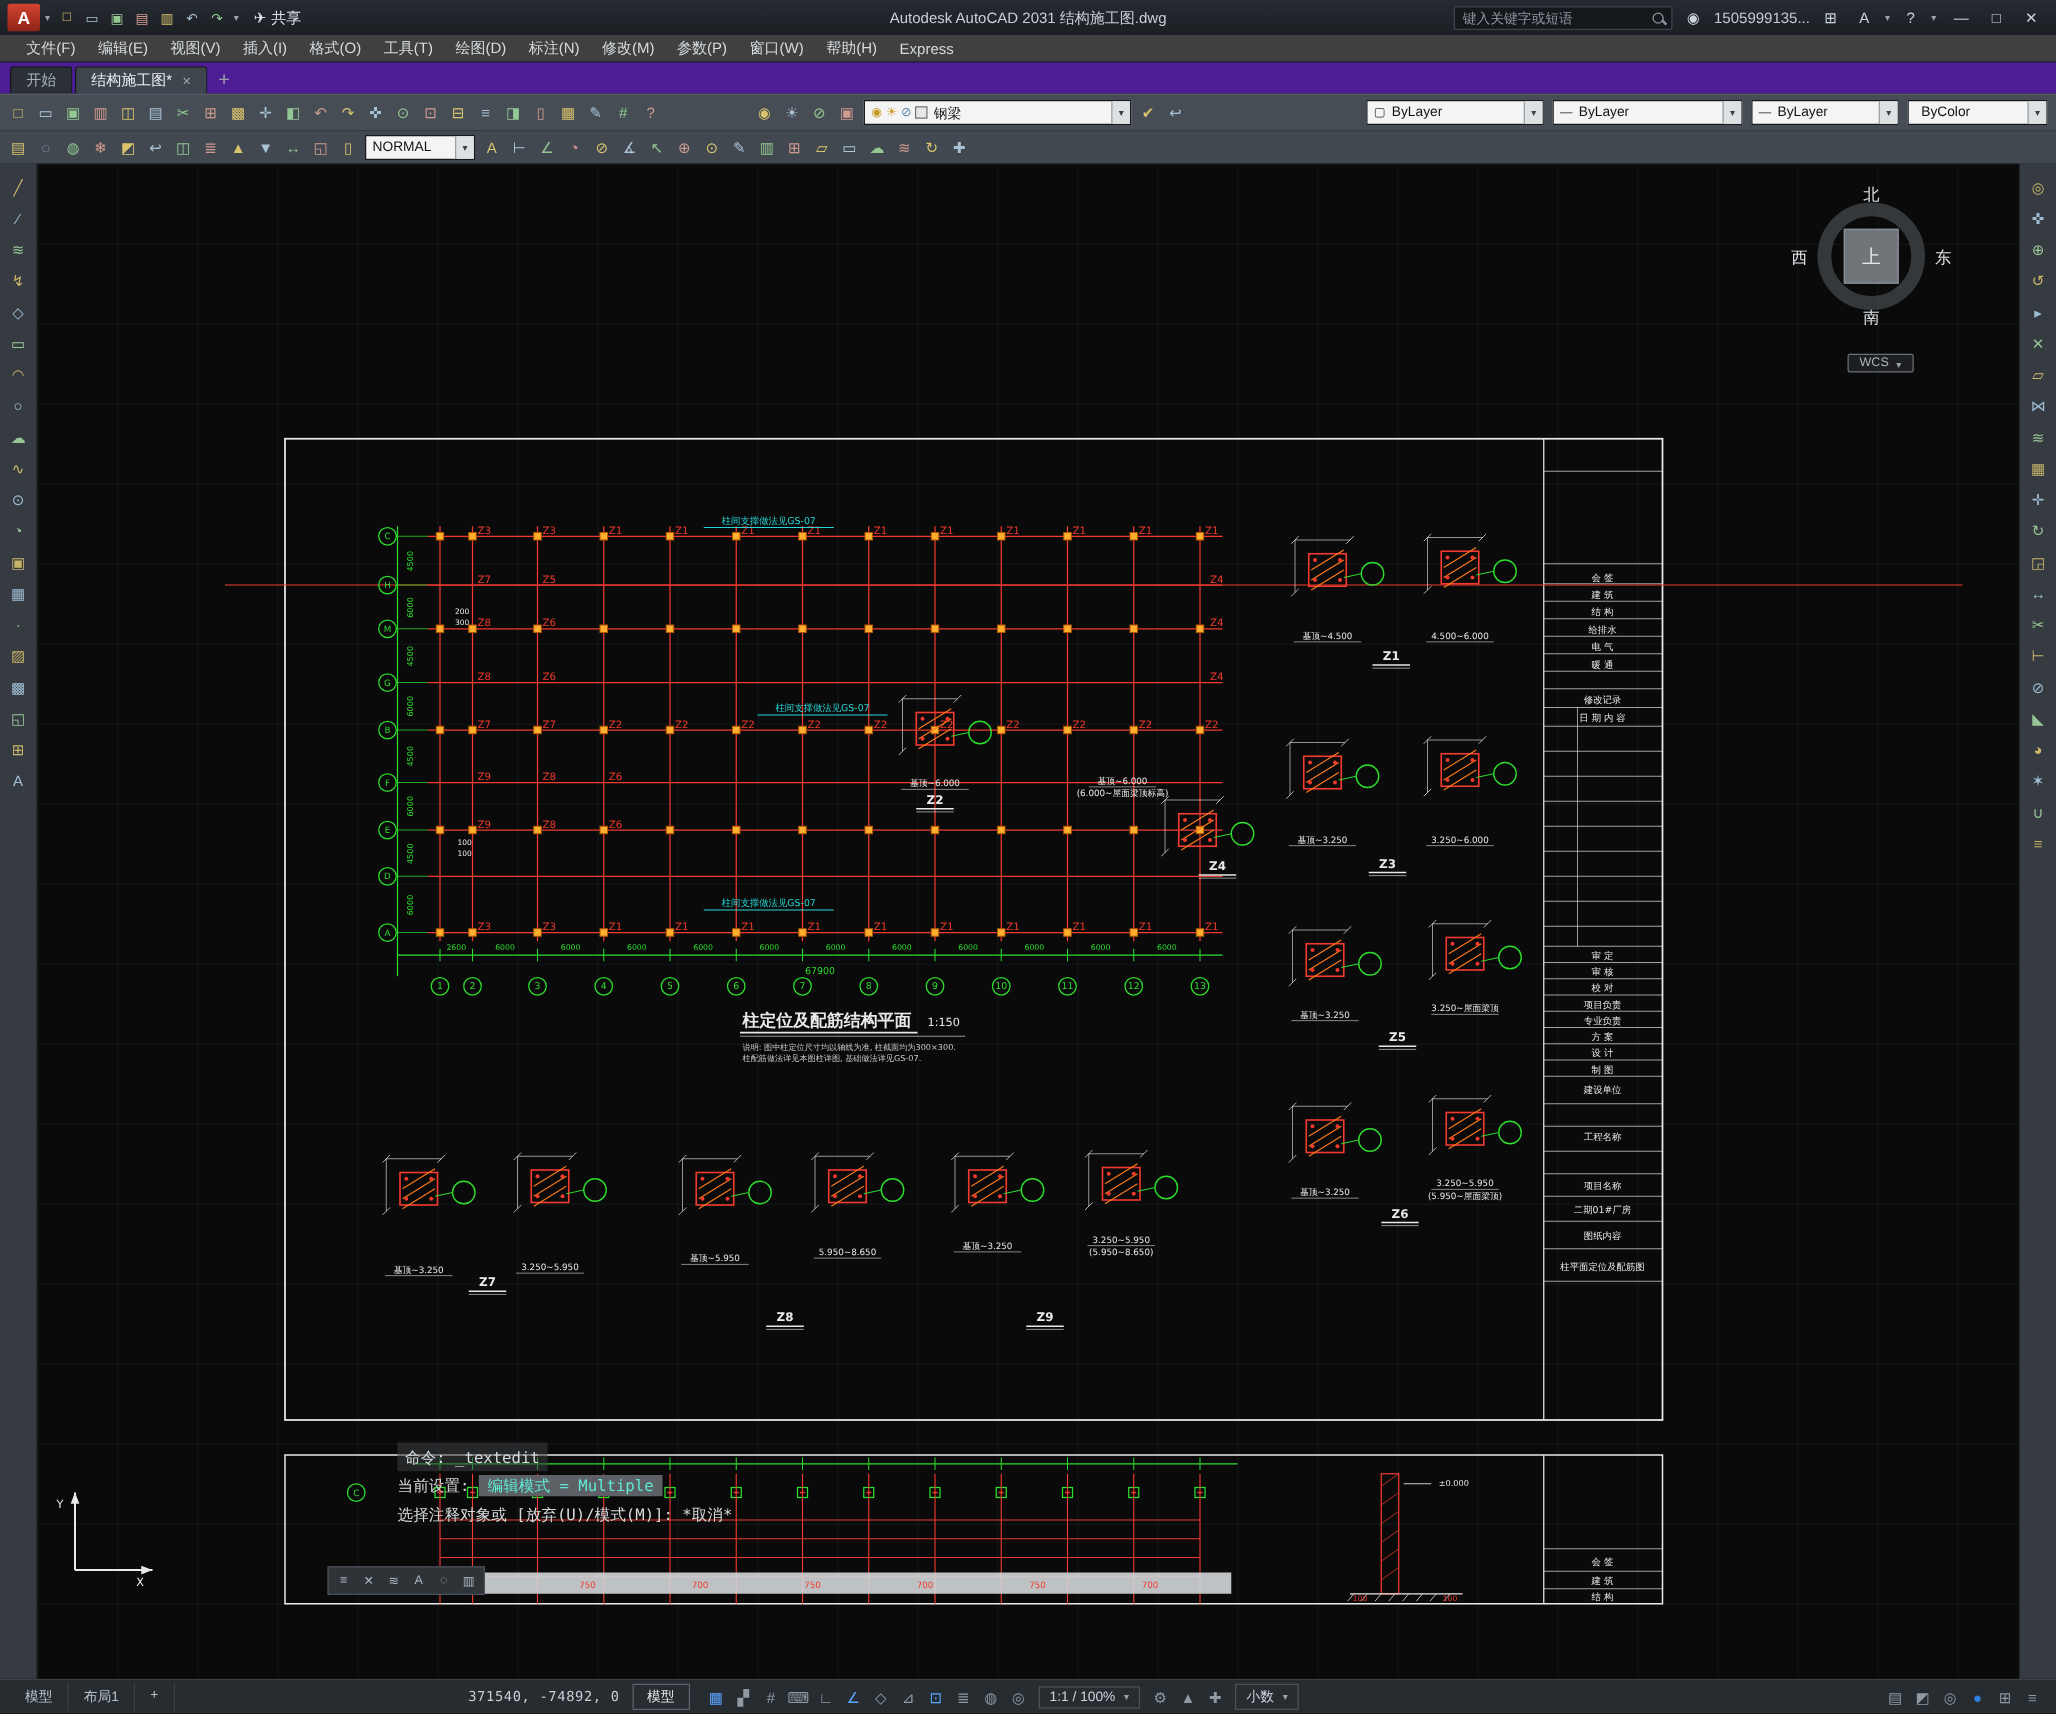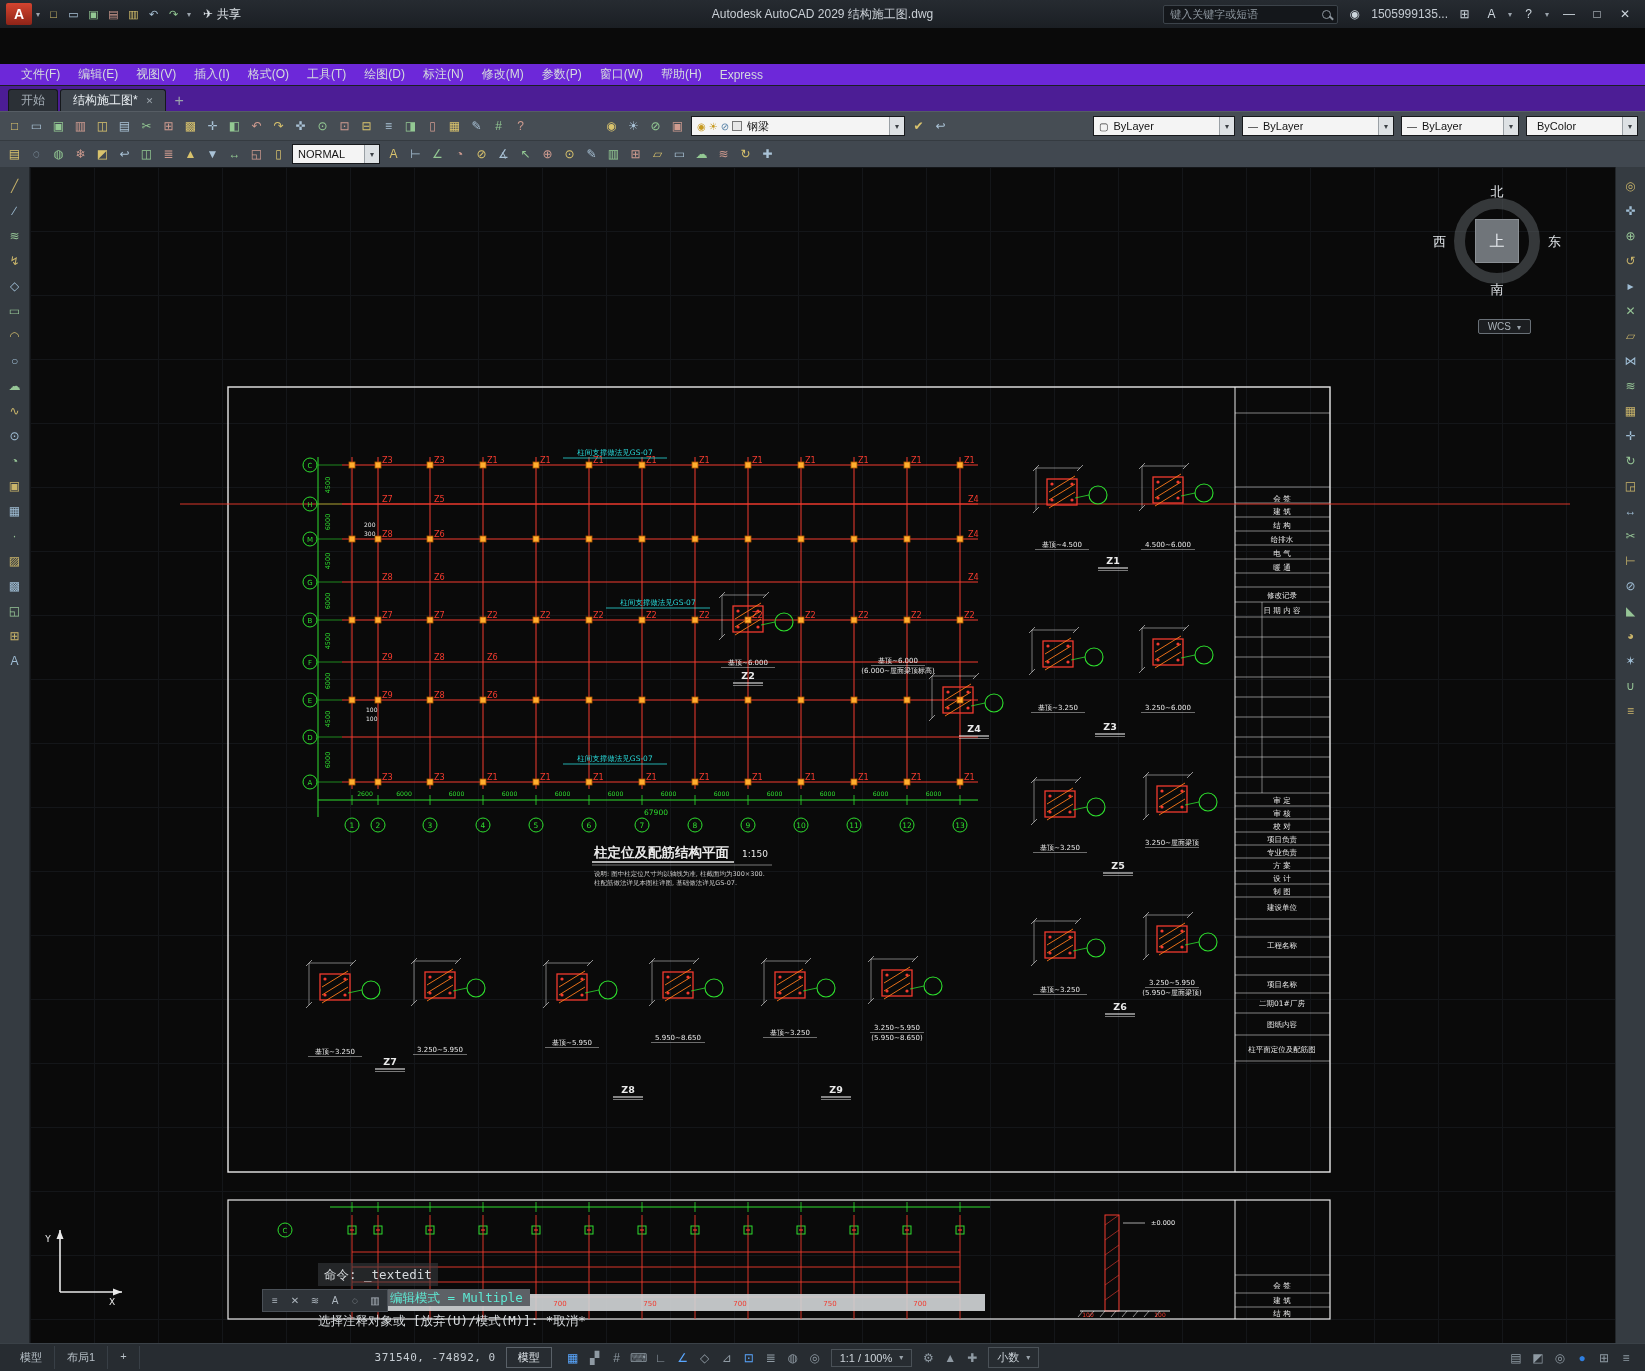--- a/index.html
+++ b/index.html
@@ -23,22 +23,22 @@
   .searchbox { width:175px; height:19px; background:#14171b; border:1px solid #3c434a; border-radius:2px;
     display:flex; align-items:center; padding:0 6px; color:#8d969e; font-size:11px; gap:5px;margin-left:14px; }
   .lens { width:9px; height:9px; border:1.5px solid #8d969e; border-radius:50%; position:relative; flex:none; }
   .lens::after { content:""; position:absolute; width:5px; height:1.5px; background:#8d969e;
     transform:rotate(45deg); right:-4px; bottom:-1px; }
   .userid { color:#c3cad1; }
   .winbtns { display:flex; }
   .winbtns .tbi { width:28px; }
 
   
-  .menubar { height:22px; background:#6d28d9; display:flex; align-items:center; padding-left:12px;
-    font-size:12px; color:#d4dade; border-bottom:1px solid #1c2024;margin-top:36px; }
+  .menubar { height:22px; background:#404040; display:flex; align-items:center; padding-left:12px;
+    font-size:12px; color:#d4dade; border-bottom:1px solid #1c2024; }
   .menu-item { padding:2px 9px; }
 
   
   .filetab-bar { height:25px; background:#4c1d95; display:flex; align-items:flex-end; padding-left:8px; gap:2px; }
   .ftab { height:22px; padding:0 12px; font-size:12px; display:flex; align-items:center; gap:8px;
     background:#2b3036; color:#a7b0b8; border:1px solid #15181b; border-bottom:none; border-radius:3px 3px 0 0; }
   .ftab.active { background:#3e454d; color:#eaeff3; }
   .ftab .x { font-size:9px; color:#9aa3ab; }
   .newtab { width:22px; height:20px; display:flex; align-items:center; justify-content:center; color:#9aa3ab; }
 
@@ -86,21 +86,21 @@
   .vc-face { position:absolute; left:34px; top:34px; width:44px; height:44px; background:#70757a;
     border:1px solid #8a8f94; display:flex; align-items:center; justify-content:center; color:#e6eaee; font-size:15px; }
   .vc-n { position:absolute; top:-2px; left:0; right:0; text-align:center; }
   .vc-s { position:absolute; bottom:-2px; left:0; right:0; text-align:center; }
   .vc-w { position:absolute; left:-8px; top:48px; }
   .vc-e { position:absolute; right:-8px; top:48px; }
   .wcs-chip { position:absolute; top:152px; right:84px; border:1px solid #697077; color:#aab2b9; font-size:10px;
     padding:1px 9px; border-radius:2px; background:rgba(38,42,46,.65); display:flex; gap:6px; align-items:flex-end; }
 
   
-  .cmd-overlay { position:absolute; left:288px; top:1096px; font-family:"DejaVu Sans Mono","Liberation Mono",monospace;
+  .cmd-overlay { position:absolute; left:288px; top:1023px; font-family:"DejaVu Sans Mono","Liberation Mono",monospace;
     font-size:12.5px; color:#d6dadd; line-height:1.85; z-index:5; }
   .cmd-l1 { background:rgba(58,62,66,.55); display:inline-block; padding:0 6px; }
   .cmd-l2 .chip { background:#5d6límite166; background:#5d6166; color:#5eead4; padding:1px 7px; }
   .cmd-l3 { }
   .cmd-dock { position:absolute; left:232px; top:1122px; height:23px; display:flex; align-items:center; gap:2px;
     background:#2e3338; border:1px solid #4a5057; padding:0 3px; z-index:6; }
   .cmd-dock .tbi { width:18px; height:18px; font-size:10px; color:#aeb7bf; }
 
   
   .statusbar { height:28px; background:#272c31; border-top:1px solid #3a4147; display:flex; align-items:center;
@@ -130,21 +130,21 @@
         <span class="tbi">▤</span>
         <span class="tbi">▥</span>
         <span class="tbi">↶</span>
         <span class="tbi">↷</span>
       </div>
     <span class="caret">▾</span>
     <div class="share-btn">
       <span>✈</span>
       <span>共享</span>
     </div>
-    <div class="tb-title">Autodesk AutoCAD 2029   结构施工图.dwg</div>
+    <div class="tb-title">Autodesk AutoCAD 2031   结构施工图.dwg</div>
     <div class="tb-right">
       <div class="searchbox">
         <span>键入关键字或短语</span>
         <span class="lens" style="margin-left:auto"></span>
       </div>
       <span class="tbi">◉</span>
       <span class="userid">1505999135...</span>
       <span class="tbi">⊞</span>
       <span class="tbi">A</span>
       <span class="caret">▾</span>

